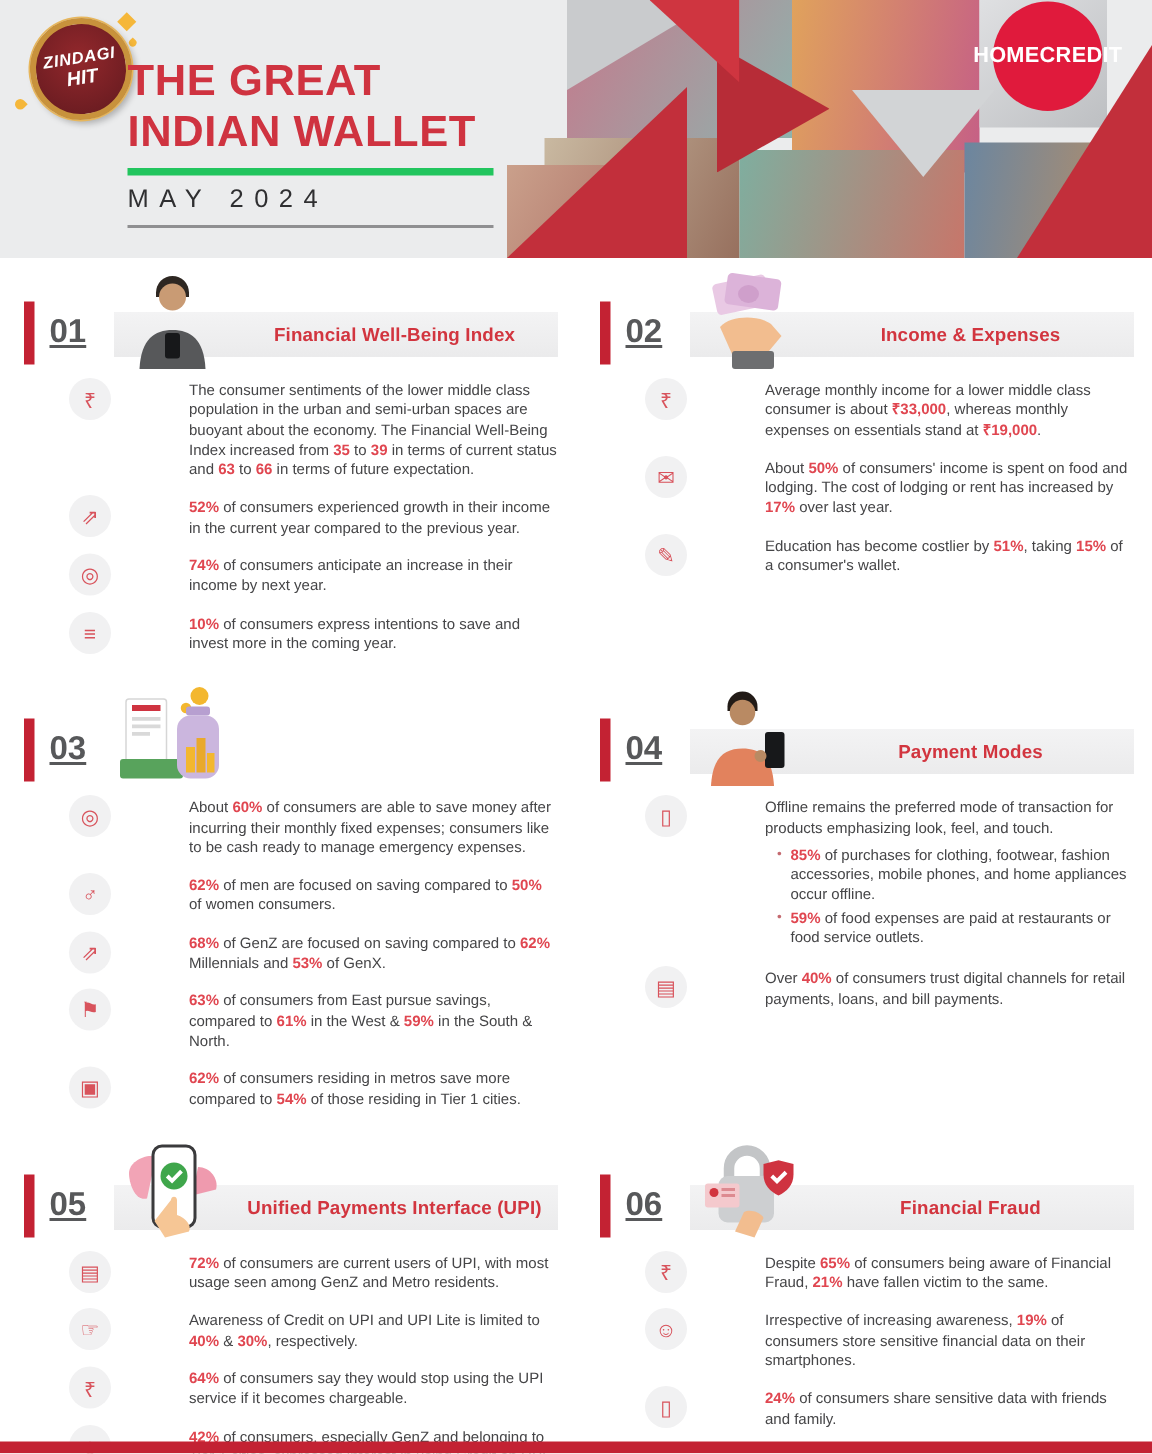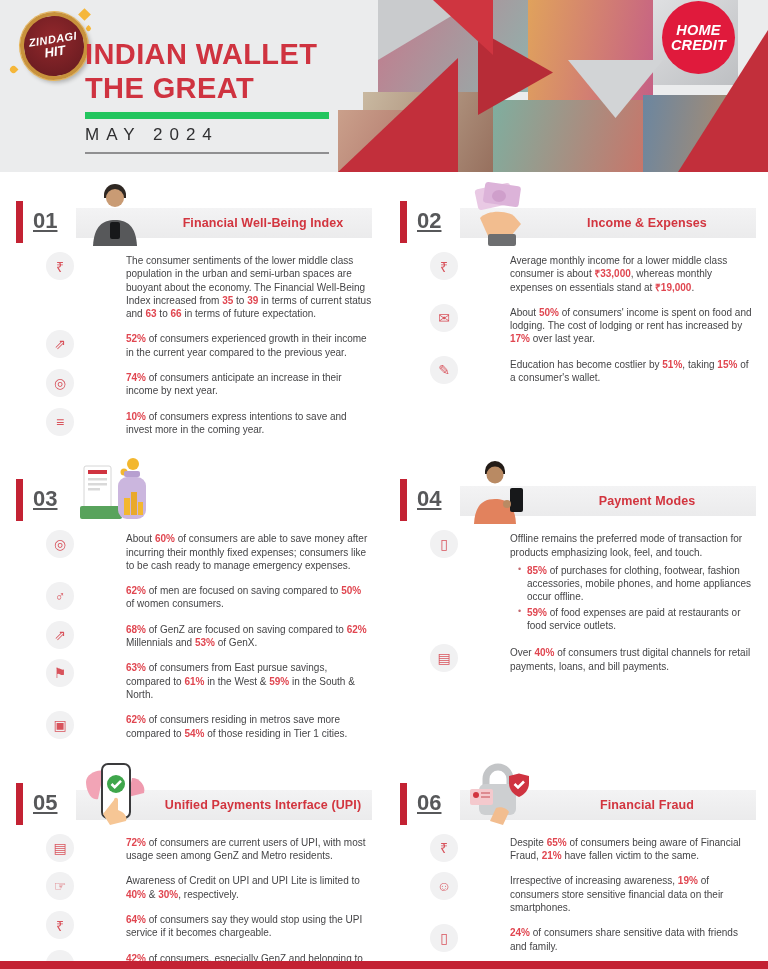--- a/index.html
+++ b/index.html
@@ -21,43 +21,43 @@
   .sparkle { position:absolute; background:#f5b73a; z-index:2; }
   .sp1 { left:80px; top:10px; width:9px; height:9px; transform:rotate(45deg); }
   .sp2 { left:10px; top:66px; width:7px; height:7px; transform:rotate(45deg); border-radius:50% 0 50% 50%; }
   .sp3 { left:86px; top:26px; width:5px; height:5px; transform:rotate(45deg); border-radius:0 50% 50% 50%; }
   .hero-title {
     position:absolute; left:85px; top:38px; color:#cf3340; font-weight:bold;
     font-size:29px; line-height:1.16; letter-spacing:.4px; z-index:3;
   }
   .date-wrap {
     position:absolute; left:85px; top:112px; width:244px; z-index:3;
-    border-top:7px solid #22c55e; border-bottom:2px solid #8f8f91; padding:6px 0 7px;
+    border-top:5px solid #22c55e; border-bottom:2px solid #8f8f91; padding:6px 0 7px;
   }
   .date-text { font-size:17px; letter-spacing:7px; color:#2f2f31; font-weight:500; }
   
   .collage { position:absolute; right:0; top:0; width:430px; height:172px; overflow:hidden; }
   .cp { position:absolute; }
   .tile1 { left:40px; top:0; width:150px; height:92px; background:linear-gradient(120deg,#c5798c,#8fb3ad); }
   .tile2 { left:190px; top:0; width:125px; height:115px; background:linear-gradient(100deg,#e0a25c,#c55f86); }
   .tile3 { left:25px; top:92px; width:130px; height:80px; background:linear-gradient(115deg,#c9b9a1,#97705e); }
   .tile4 { left:155px; top:100px; width:150px; height:72px; background:linear-gradient(105deg,#7fae9f,#c7766a); }
   .tile5 { left:305px; top:95px; width:125px; height:77px; background:linear-gradient(100deg,#6b86a0,#c28f5e); }
   .tile6 { left:315px; top:0; width:85px; height:85px; background:linear-gradient(140deg,#dfe0e2,#bdbfc2); }
   .tile7 { left:0; top:110px; width:80px; height:62px; background:linear-gradient(120deg,#caa08b,#b0756a); }
   .trired1 { left:0; top:58px; width:120px; height:114px; background:#c22f3b; clip-path:polygon(100% 0,100% 100%,0 100%); }
   .trigray1 { left:40px; top:0; width:100px; height:60px; background:#c9cbcd; clip-path:polygon(0 0,100% 0,0 100%); }
   .trired2 { left:140px; top:30px; width:75px; height:85px; background:#b72c37; clip-path:polygon(0 0,100% 50%,0 100%); }
   .trired3 { left:340px; top:30px; width:90px; height:142px; background:#c22f3b; clip-path:polygon(100% 0,100% 100%,0 100%); }
   .trigray2 { left:230px; top:60px; width:95px; height:58px; background:#d2d4d6; clip-path:polygon(0 0,100% 0,50% 100%); }
   .trired4 { left:95px; top:0; width:60px; height:55px; background:#cf3540; clip-path:polygon(0 0,100% 0,100% 100%); }
   .hc-logo {
     position:absolute; right:33px; top:1px; width:73px; height:73px; border-radius:50%;
-    background:#e01a3c; color:#fff; display:flex; flex-direction:column; align-items:center;
-    justify-content:center; font-weight:bold; font-size:14.5px; line-height:1.02; letter-spacing:.2px; z-index:4;font-style:italic;
+    background:#e01a3c; color:#fff; display:flex; flex-direction:row; align-items:center;
+    justify-content:center; font-weight:bold; font-size:14.5px; line-height:1.02; letter-spacing:.2px; z-index:4;
   }
   
   .sections {
     position:absolute; top:190px; left:16px; width:740px;
     display:grid; grid-template-columns:356px 356px; column-gap:28px; row-gap:22px; align-items:start;
   }
   .sec-head { position:relative; height:50px; }
   .redbar { position:absolute; left:0; bottom:-3px; width:7px; height:42px; background:#c32233; }
   .sec-num { position:absolute; left:17px; bottom:6px; font-size:22px; font-weight:bold; color:#57585a;text-decoration:underline; }
   .graybar {
@@ -89,22 +89,22 @@
 
   <div class="hero">
     <div class="sparkle sp1"></div>
     <div class="sparkle sp2"></div>
     <div class="sparkle sp3"></div>
     <div class="badge">
       <span class="l1">ZINDAGI</span>
       <span class="l2">HIT</span>
     </div>
     <div class="hero-title">
+      <div>THE GREAT</div>
       <div>INDIAN WALLET</div>
-      <div>THE GREAT</div>
     </div>
     <div class="date-wrap">
       <div class="date-text">MAY 2024</div>
     </div>
     <div class="collage">
       <div class="cp tile1"></div>
       <div class="cp tile2"></div>
       <div class="cp tile3"></div>
       <div class="cp tile4"></div>
       <div class="cp tile5"></div>

